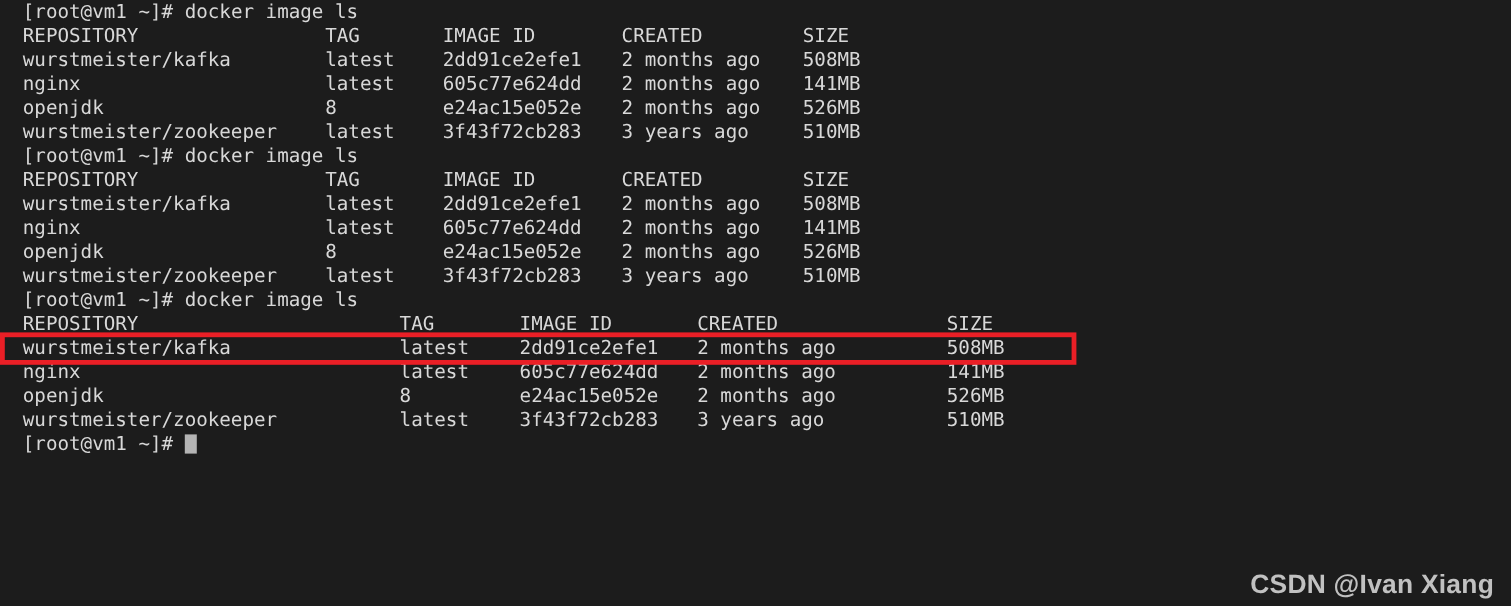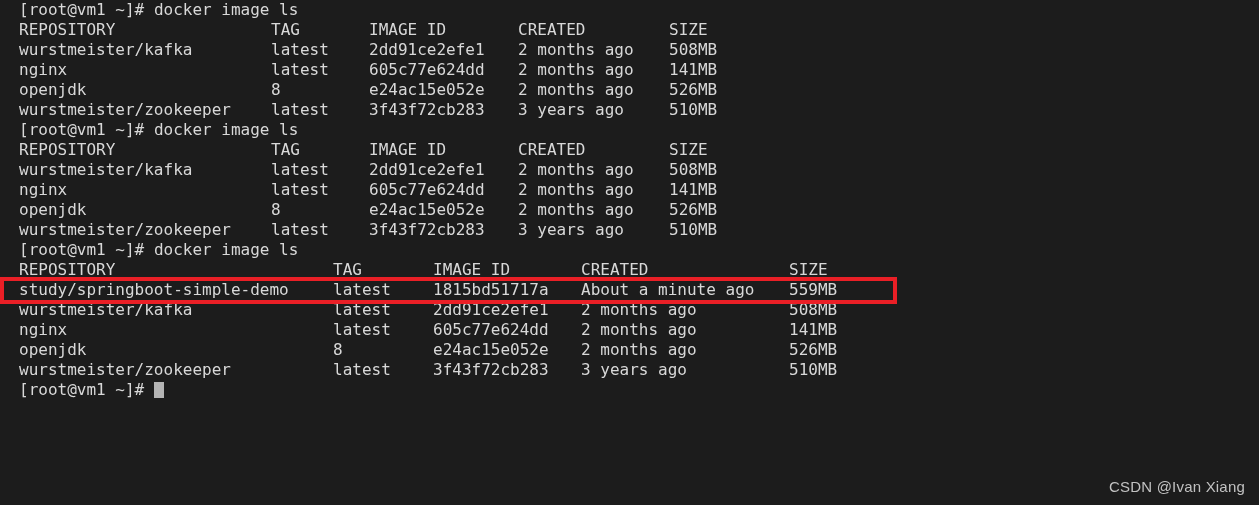--- a/index.html
+++ b/index.html
@@ -70,24 +70,25 @@
     border: 4px solid #ea1f26;
     box-sizing: border-box;
     pointer-events: none;
   }
 
   #watermark {
     position: absolute;
     right: 14px;
     bottom: 8px;
     font-family: "Liberation Sans", sans-serif;
-    font-size: 15px;
+    font-size: 22px;
     color: #cfcfcf;
     letter-spacing: 0.2px;
     opacity: 0.92;
+    font-weight: bold;
   }
 </style>
 </head>
 <body>
 
 <div id="terminal">
   <div class="term-body">
 
     <div class="line"><span class="prompt-user">[root@vm1 ~]#</span><span class="cmd"> </span><span class="cmd">docker image ls</span></div>
 
@@ -110,21 +111,20 @@
     <div class="line tbl-a"><span class="cell c-repo">nginx</span><span class="cell c-tag">latest</span><span class="cell c-id">605c77e624dd</span><span class="cell c-crt">2 months ago</span><span class="cell c-size">141MB</span></div>
 
     <div class="line tbl-a"><span class="cell c-repo">openjdk</span><span class="cell c-tag">8</span><span class="cell c-id">e24ac15e052e</span><span class="cell c-crt">2 months ago</span><span class="cell c-size">526MB</span></div>
 
     <div class="line tbl-a"><span class="cell c-repo">wurstmeister/zookeeper</span><span class="cell c-tag">latest</span><span class="cell c-id">3f43f72cb283</span><span class="cell c-crt">3 years ago</span><span class="cell c-size">510MB</span></div>
 
     <div class="line"><span class="prompt-user">[root@vm1 ~]#</span><span class="cmd"> </span><span class="cmd">docker image ls</span></div>
 
     <div class="line tbl-b"><span class="cell c-repo">REPOSITORY</span><span class="cell c-tag">TAG</span><span class="cell c-id">IMAGE ID</span><span class="cell c-crt">CREATED</span><span class="cell c-size">SIZE</span></div>
 
-    <div class="line tbl-b"><span class="cell c-repo">study/springboot-simple-demo</span><span class="cell c-tag">latest</span><span class="cell c-id">1815bd51717a</span><span class="cell c-crt">About a minute ago</span><span class="cell c-size">559MB</span></div>
 
     <div class="line tbl-b"><span class="cell c-repo">wurstmeister/kafka</span><span class="cell c-tag">latest</span><span class="cell c-id">2dd91ce2efe1</span><span class="cell c-crt">2 months ago</span><span class="cell c-size">508MB</span></div>
 
     <div class="line tbl-b"><span class="cell c-repo">nginx</span><span class="cell c-tag">latest</span><span class="cell c-id">605c77e624dd</span><span class="cell c-crt">2 months ago</span><span class="cell c-size">141MB</span></div>
 
     <div class="line tbl-b"><span class="cell c-repo">openjdk</span><span class="cell c-tag">8</span><span class="cell c-id">e24ac15e052e</span><span class="cell c-crt">2 months ago</span><span class="cell c-size">526MB</span></div>
 
     <div class="line tbl-b"><span class="cell c-repo">wurstmeister/zookeeper</span><span class="cell c-tag">latest</span><span class="cell c-id">3f43f72cb283</span><span class="cell c-crt">3 years ago</span><span class="cell c-size">510MB</span></div>
 
     <div class="line"><span class="prompt-user">[root@vm1 ~]#</span><span class="cursor"></span></div>

